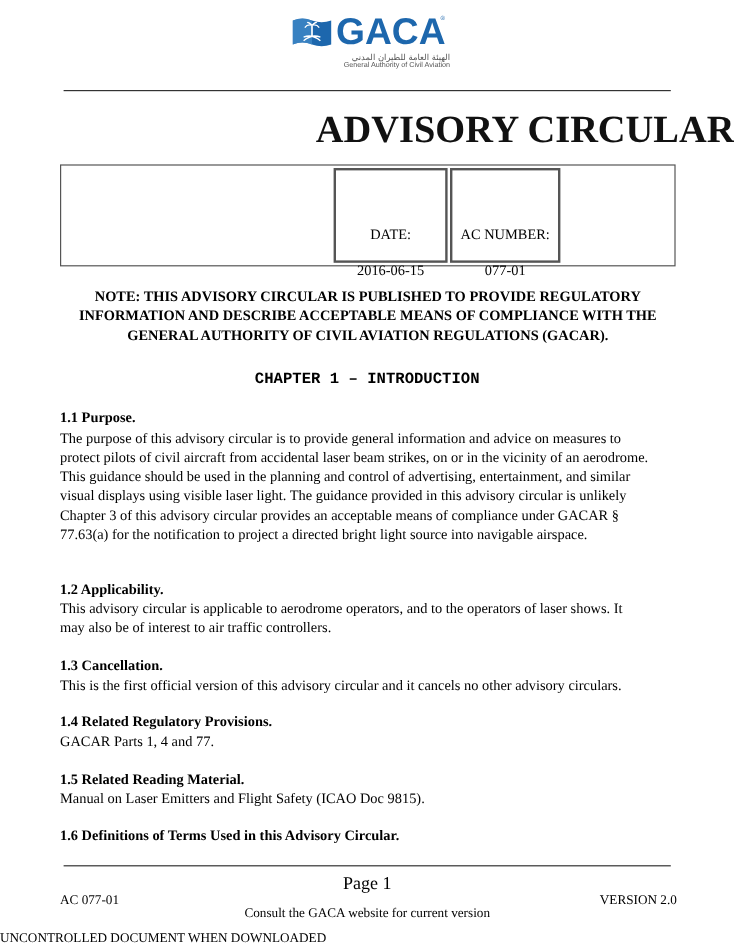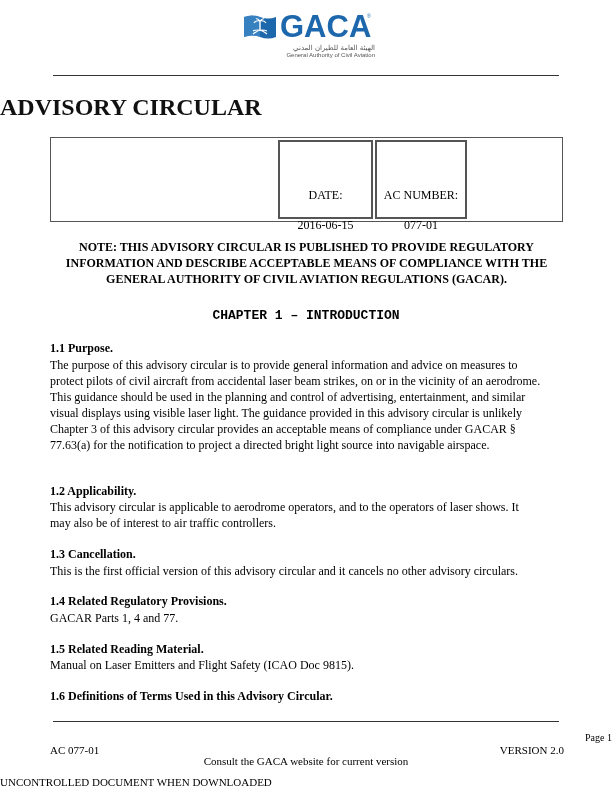--- a/index.html
+++ b/index.html
@@ -79,23 +79,23 @@
       left: 53px;
       width: 506px;
       height: 0;
       border-top: 1px solid #333;
     }
 
     .title {
       left: 0;
       width: 612px;
       top: 93px;
-      text-align: left;
-      font-weight: bold;
-      font-size: 24px;
+      text-align: right;
+      font-weight: bold;
+      font-size: 32px;
       line-height: 28px;
       color: #111;
     }
 
     
     .htable {
       left: 50px;
       top: 137px;
       width: 513px;
       height: 85px;
@@ -169,22 +169,22 @@
       font-size: 12px;
       line-height: 16px;
     }
     .line { display: block; white-space: nowrap; }
 
     
     .footer-page {
       left: 0;
       width: 612px;
       top: 731px;
-      text-align: right;
-      font-size: 10px;
+      text-align: center;
+      font-size: 15px;
       line-height: 13px;
     }
     .footer-left {
       left: 50px;
       top: 744px;
       font-size: 11px;
       line-height: 13px;
     }
     .footer-center {
       left: 0;

